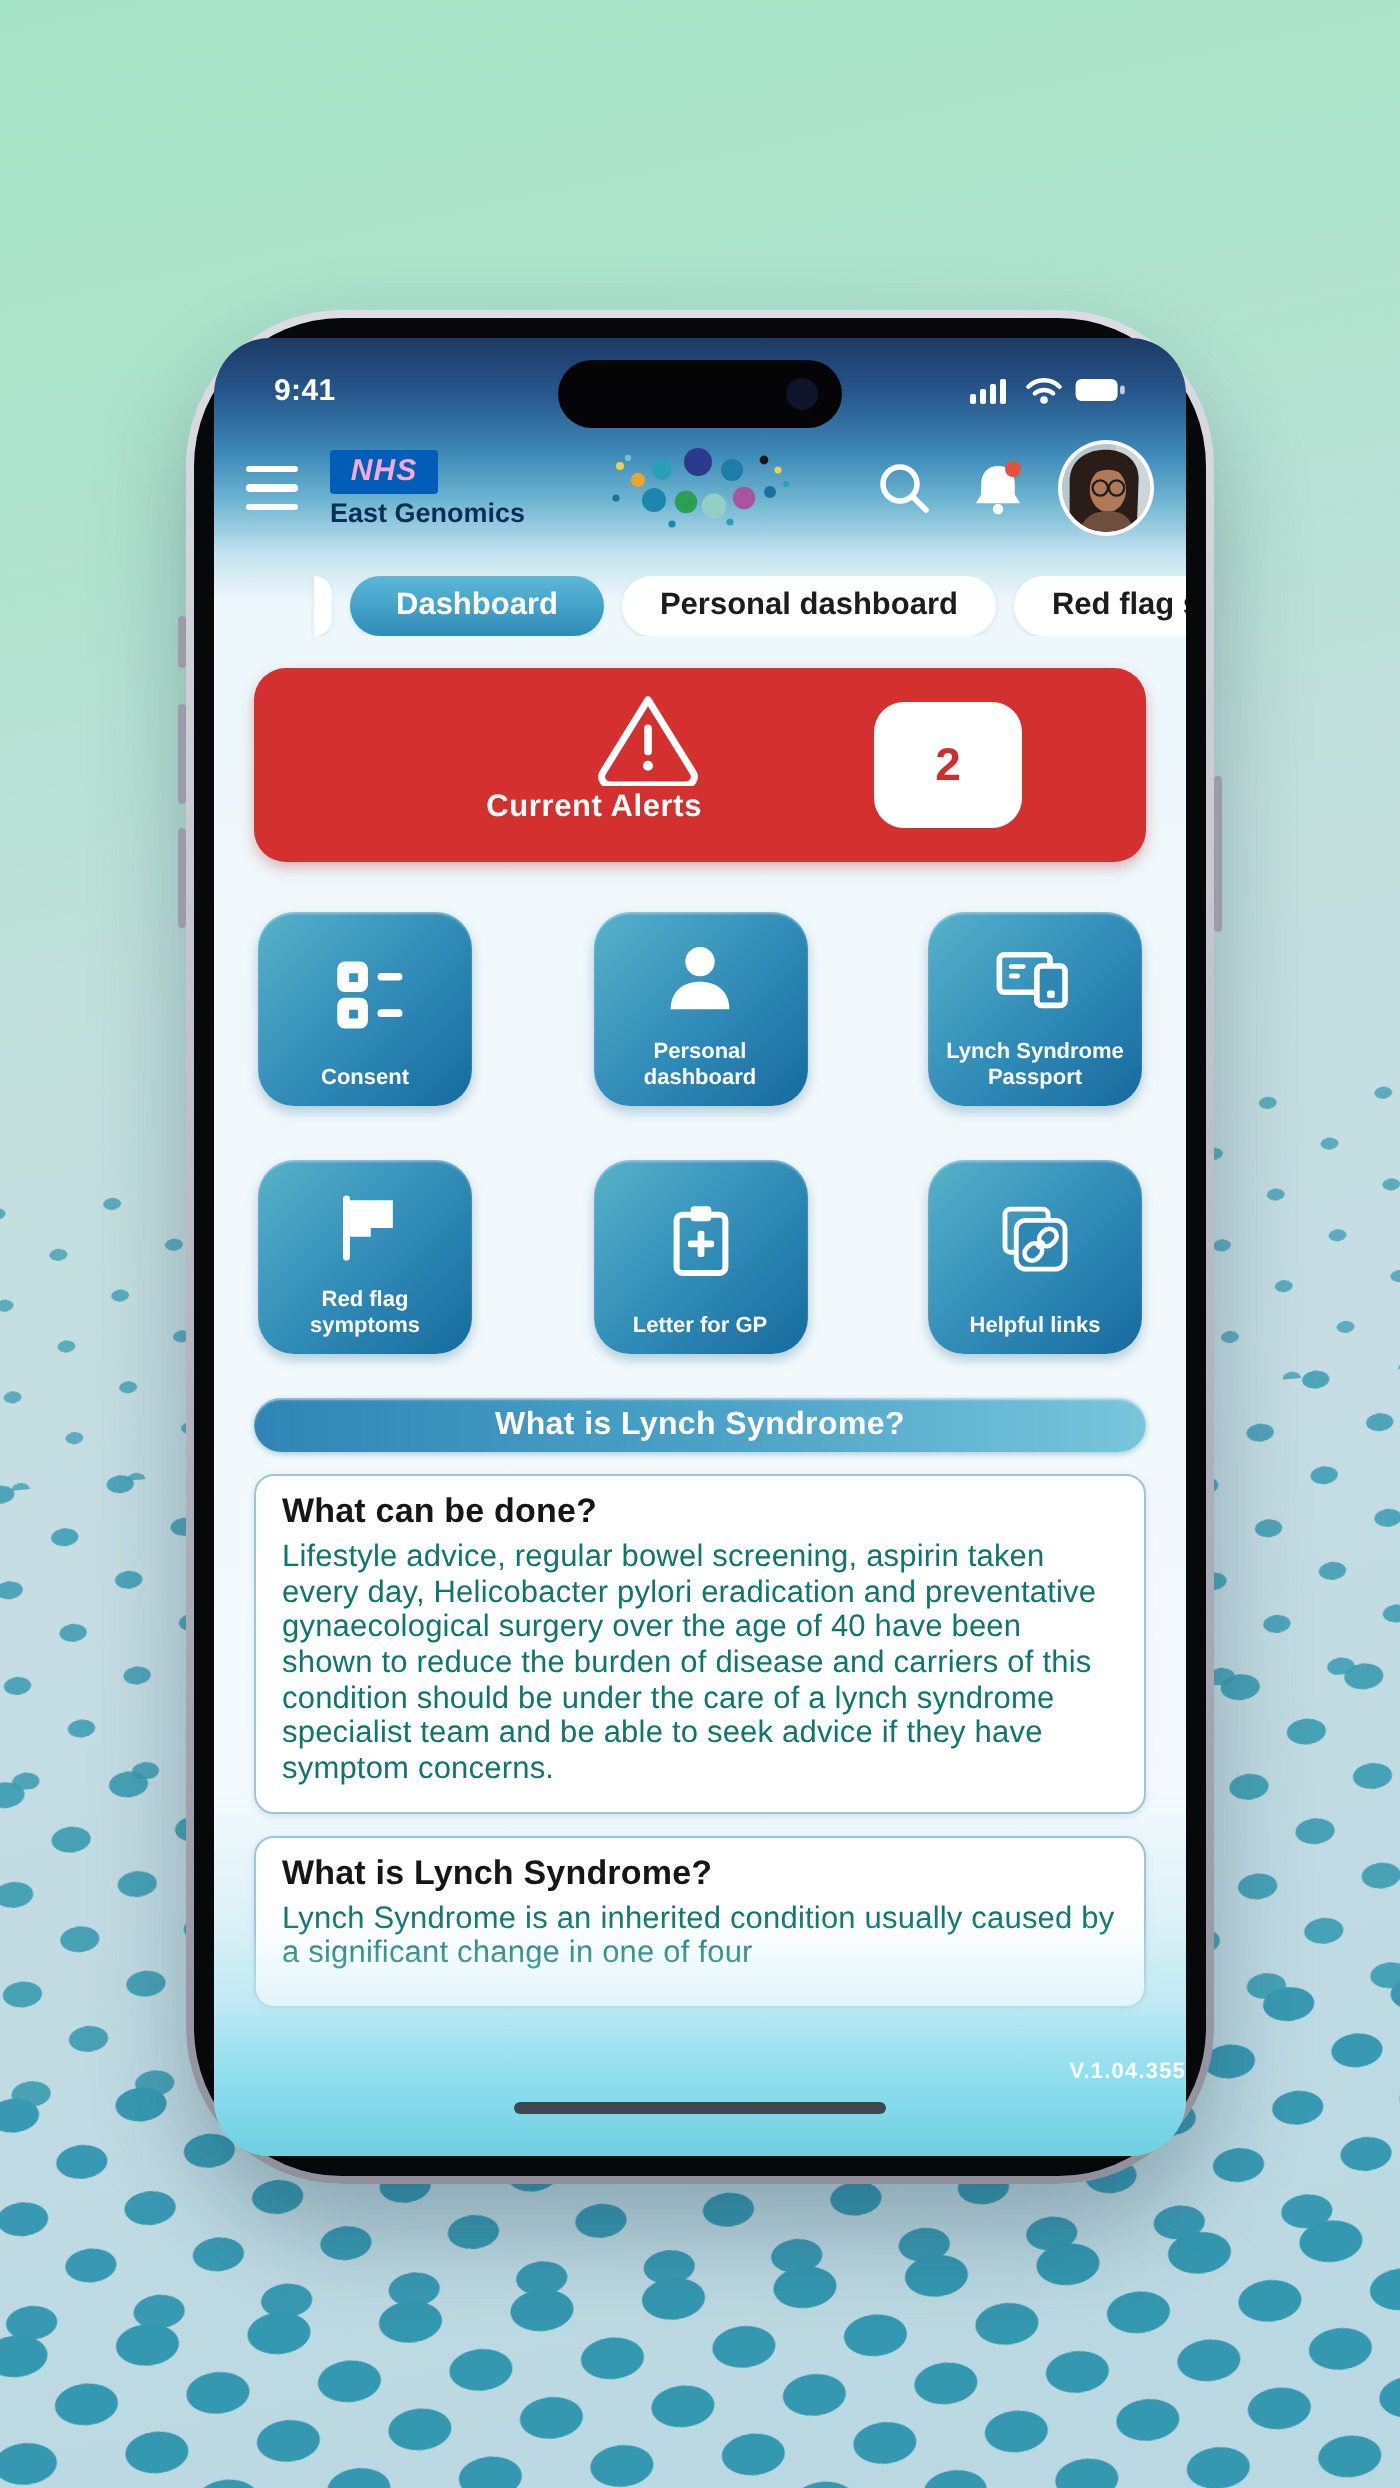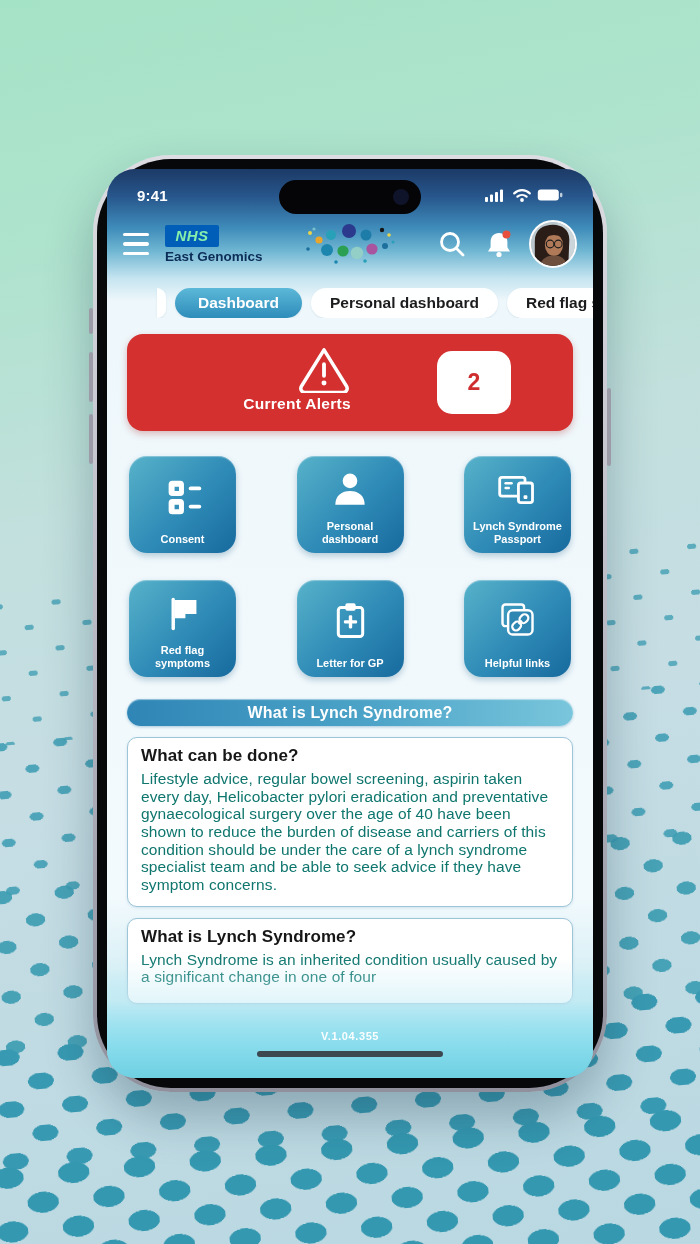--- a/index.html
+++ b/index.html
@@ -33,21 +33,21 @@
   .island .cam { position:absolute; right:12px; top:9px; width:16px; height:16px; border-radius:50%; background:#10142a; }
 
   .statusbar { display:flex; justify-content:space-between; align-items:center; padding:14px 30px 0 30px; height:38px; }
   .time { color:#fff; font-size:15px; font-weight:600; letter-spacing:.2px; }
   .sb-icons { display:flex; align-items:center; gap:5px; }
 
   .appheader { display:flex; align-items:center; padding:0 16px; margin-top:8px; height:58px; }
   .burger { width:30px; display:flex; flex-direction:column; gap:6px; cursor:pointer; }
   .burger span { display:block; width:26px; height:3.5px; border-radius:2px; background:#fff; }
   .brand { margin-left:12px; }
-  .nhs-box { width:54px; height:22px; background:#005EB8; color:#86efac; font-weight:700; font-style:italic; font-size:15px; display:flex; align-items:center; justify-content:center; letter-spacing:.5px; border-radius:2px;}
+  .nhs-box { width:54px; height:22px; background:#005EB8; color:#f9a8d4; font-weight:700; font-style:italic; font-size:15px; display:flex; align-items:center; justify-content:center; letter-spacing:.5px; border-radius:2px;}
   .org { font-size:13.5px; font-weight:700; color:#0c2d57; margin-top:2px; white-space:nowrap; }
   .logo-wrap { flex:1; display:flex; justify-content:center; align-items:center; }
   .hicon { display:flex; align-items:center; justify-content:center; cursor:pointer; }
   .bell-wrap { margin-left:16px; }
   .avatar { margin-left:14px; width:48px; height:48px; border-radius:50%; border:2px solid rgba(255,255,255,.95); overflow:hidden; flex:none; cursor:pointer; background:#b9c6cc;}
 
   .tabs { margin-top:15px; padding:0 10px; display:flex; align-items:center; gap:9px; height:30px; overflow:hidden;margin-left:40px; }
   .tab { height:30px; display:flex; align-items:center; border-radius:16px; font-size:15.5px; font-weight:600; padding:0 19px; white-space:nowrap; background:rgba(255,255,255,.95); color:#1c1c1e; cursor:pointer; box-shadow:0 1px 2px rgba(80,130,160,.15);}
   .tab.active { background:linear-gradient(180deg,#5cb8d8 0%,#2e8cba 100%); color:#fff; padding:0 23px;}
   .tab.partial { width:9px; padding:0; border-radius:0 9px 9px 0; flex:none; }
@@ -69,21 +69,21 @@
             display:flex; align-items:center; justify-content:center; color:#fff; font-size:16px; font-weight:700; letter-spacing:.2px;
             box-shadow:inset 0 1px 1px rgba(255,255,255,.5), 0 1px 3px rgba(60,130,170,.4); }
 
   .card { margin:11px 20px 0; background:#fff; border:1.5px solid #9cc5d8; border-radius:10px; padding:8px 13px 12px; box-shadow:0 1px 3px rgba(120,160,190,.25); }
   .card-title { font-size:17px; font-weight:700; color:#161616; margin-bottom:4px; letter-spacing:.1px;}
   .card-body { font-size:15.5px; color:#0f766e; line-height:1.14; letter-spacing:.1px; }
   .card.clipped { height:86px; overflow:hidden; }
 
   .screen-fade { position:absolute; left:0; right:0; bottom:0; height:120px; pointer-events:none;
     background:linear-gradient(180deg, rgba(243,250,253,0) 0%, rgba(205,238,246,.55) 35%, rgba(140,222,238,.9) 70%, #6ed0e2 100%); }
-  .version { position:absolute; left:0; right:0; bottom:36px; text-align:center; color:rgba(255,255,255,.95); font-size:11px; font-weight:600; letter-spacing:.6px; }
+  .version { position:absolute; left:0; right:0; bottom:36px; text-align:right; color:rgba(255,255,255,.95); font-size:11px; font-weight:600; letter-spacing:.6px; }
   .homebar { position:absolute; left:50%; transform:translateX(-50%); bottom:21px; width:186px; height:6px; border-radius:3px; background:#3c4750; cursor:pointer; }
 </style>
 </head>
 <body>
 
 <div class="dots d1"></div>
 <div class="dots d2"></div>
 <div class="dots d3"></div>
 <div class="dots d4"></div>
 <div class="dots d5"></div>

